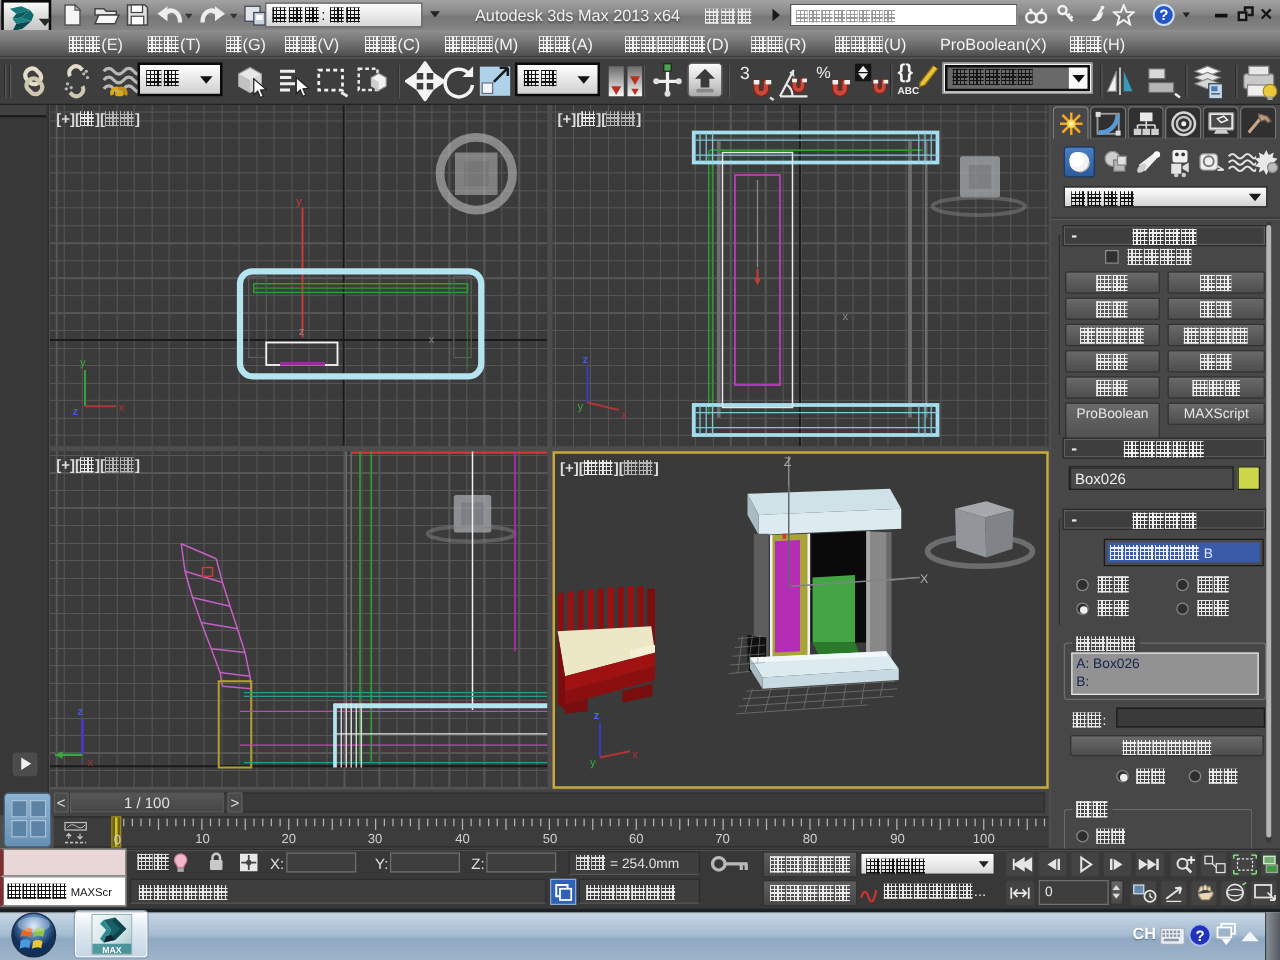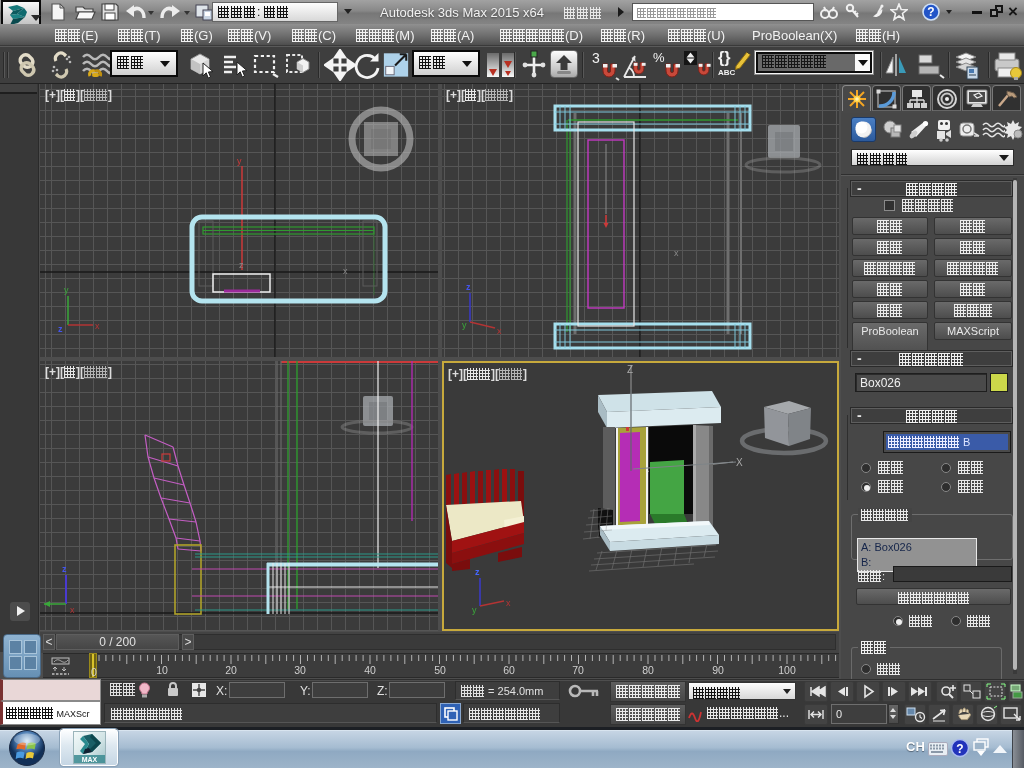--- a/index.html
+++ b/index.html
@@ -42,21 +42,21 @@
       <path d="M20 9 L12 3 L12 15 Z" fill="#ededed"></path>
     </svg></div>
 <div class="abs" style="left:184px;top:11px;width:0;height:0;border-left:3px solid transparent;border-right:3px solid transparent;border-top:4px solid #333;"></div>
 <div class="abs" style="left:194px;top:2px;width:22px;height:20px;"><svg width="20" height="20" viewBox="0 0 20 20">
       <rect x="2" y="3" width="12" height="12" fill="#dfe5ea" stroke="#445"></rect>
       <rect x="9" y="8" width="9" height="10" fill="#c8d4e2" stroke="#445"></rect>
       <rect x="11" y="10" width="5" height="4" fill="#fff"></rect>
     </svg></div>
 <div class="abs" style="left:212px;top:2px;width:126px;height:20px;background:linear-gradient(180deg,#fdfdfd,#d8d8d8);border:1px solid #666;color:#111;font-size:12px;line-height:18px;padding-left:5px;"><i class="cj" style="width:11px;height:12px;margin-right:2px;color:#111;"></i><i class="cj" style="width:11px;height:12px;margin-right:2px;color:#111;"></i><i class="cj" style="width:11px;height:12px;margin-right:2px;color:#111;"></i><span style="position:relative;top:0px">: </span><i class="cj" style="width:11px;height:12px;margin-right:2px;color:#111;"></i><i class="cj" style="width:11px;height:12px;margin-right:2px;color:#111;"></i></div>
 <div class="abs" style="left:344px;top:9px;width:0;height:0;border-left:4px solid transparent;border-right:4px solid transparent;border-top:5px solid #222;"></div>
-<div class="abs" style="left:380px;top:5px;color:#f2f2f2;font-size:13px;text-shadow:0 1px 2px #444;">Autodesk 3ds Max  2015 x64</div>
+<div class="abs" style="left:380px;top:5px;color:#f2f2f2;font-size:13px;text-shadow:0 1px 2px #444;">Autodesk 3ds Max  2013 x64</div>
 <div class="abs" style="left:564px;top:6px;color:#e8e8e8;font-size:12px;"><i class="cj" style="width:11px;height:12px;margin-right:2px;color:#e8e8e8;"></i><i class="cj" style="width:11px;height:12px;margin-right:2px;color:#e8e8e8;"></i><i class="cj" style="width:11px;height:12px;margin-right:2px;color:#e8e8e8;"></i></div>
 <div class="abs" style="left:618px;top:7px;width:0;height:0;border-top:5px solid transparent;border-bottom:5px solid transparent;border-left:6px solid #1a1a1a;"></div>
 <div class="abs" style="left:632px;top:3px;width:182px;height:18px;background:#fff;border:1px solid #555;"><span style="color:#999;font-style:italic;font-size:11px;position:relative;left:4px;top:2px;"><i class="cj" style="width:9px;height:10px;margin-right:1px;color:#999;"></i><i class="cj" style="width:9px;height:10px;margin-right:1px;color:#999;"></i><i class="cj" style="width:9px;height:10px;margin-right:1px;color:#999;"></i><i class="cj" style="width:9px;height:10px;margin-right:1px;color:#999;"></i><i class="cj" style="width:9px;height:10px;margin-right:1px;color:#999;"></i><i class="cj" style="width:9px;height:10px;margin-right:1px;color:#999;"></i><i class="cj" style="width:9px;height:10px;margin-right:1px;color:#999;"></i><i class="cj" style="width:9px;height:10px;margin-right:1px;color:#999;"></i></span></div>
 <svg class="abs" style="left:820px;top:4px" width="18" height="16" viewBox="0 0 18 16">
 <circle cx="5" cy="10" r="4" fill="none" stroke="#f0f0f0" stroke-width="2"></circle>
     <circle cx="13" cy="10" r="4" fill="none" stroke="#f0f0f0" stroke-width="2"></circle>
 <path d="M4 3 L6 7 M14 3 L12 7" stroke="#f0f0f0" stroke-width="2"></path>
   </svg>
 <svg class="abs" style="left:845px;top:3px" width="16" height="18" viewBox="0 0 16 18">
 <circle cx="5" cy="5" r="3.2" fill="none" stroke="#f0f0f0" stroke-width="2"></circle>
@@ -489,21 +489,21 @@
 <line x1="36" y1="215" x2="36" y2="243" stroke="#3a3acc" stroke-width="1.5"></line>
 <line x1="36" y1="243" x2="60" y2="238" stroke="#b33434" stroke-width="1.5"></line>
 <text x="31" y="212" fill="#4466ff" font-size="9" font-weight="bold">z</text>
 <text x="62" y="243" fill="#b33434" font-size="9">x</text>
 <text x="28" y="250" fill="#3aa83a" font-size="9">y</text>
 </svg>
 <div class="abs" style="left:448px;top:367px;color:#dcdcdc;font-size:12px;font-weight:bold;">[+][<i class="cj" style="width:11px;height:12px;margin-right:1px;color:#e8e8e8;"></i><i class="cj" style="width:11px;height:12px;margin-right:1px;color:#e8e8e8;"></i>][<i class="cj" style="width:11px;height:12px;margin-right:1px;color:#b5b5b5;"></i><i class="cj" style="width:11px;height:12px;margin-right:1px;color:#b5b5b5;"></i>]</div>
 <div class="abs" style="left:40px;top:632px;width:799px;height:21px;background:#434343;"></div>
 <div class="abs" style="left:43px;top:634px;width:793px;height:16px;background:#3a3a3a;border:1px solid #2e2e2e;"></div>
 <div class="abs" style="left:43px;top:634px;width:12px;height:16px;background:#4a4a4a;border:1px solid #5e5e5e;color:#ddd;font-size:12px;text-align:center;line-height:15px;">&lt;</div>
-<div class="abs" style="left:56px;top:634px;width:123px;height:16px;background:linear-gradient(180deg,#565656,#464646);border:1px solid #5e5e5e;color:#e2e2e2;font-size:12px;text-align:center;line-height:15px;">0 / 200</div>
+<div class="abs" style="left:56px;top:634px;width:123px;height:16px;background:linear-gradient(180deg,#565656,#464646);border:1px solid #5e5e5e;color:#e2e2e2;font-size:12px;text-align:center;line-height:15px;">1 / 100</div>
 <div class="abs" style="left:182px;top:634px;width:12px;height:16px;background:#4a4a4a;border:1px solid #5e5e5e;color:#ddd;font-size:12px;text-align:center;line-height:15px;">&gt;</div>
 <div class="abs" style="left:3px;top:634px;width:38px;height:44px;background:linear-gradient(180deg,#8fb3d1,#6690b4);border:1px solid #4a6a88;border-radius:4px;">
 <div class="abs" style="left:5px;top:5px;width:13px;height:14px;background:#5c82a4;border:1px solid #a8c4da;"></div>
 <div class="abs" style="left:20px;top:5px;width:13px;height:14px;background:#5c82a4;border:1px solid #a8c4da;"></div>
 <div class="abs" style="left:5px;top:21px;width:13px;height:14px;background:#5c82a4;border:1px solid #a8c4da;"></div>
 <div class="abs" style="left:20px;top:21px;width:13px;height:14px;background:#5c82a4;border:1px solid #a8c4da;"></div>
   </div>
 <div class="abs" style="left:43px;top:653px;width:796px;height:25px;background:#3c3c3c;border-top:1px solid #2a2a2a;border-bottom:1px solid #2a2a2a;"></div>
 <svg class="abs" style="left:51px;top:657px" width="22" height="18" viewBox="0 0 22 18">
 <rect x="1" y="1" width="17" height="6" fill="none" stroke="#c0c0c0"></rect>
@@ -759,21 +759,21 @@
 <div class="abs" style="left:878px;top:461px;"><i class="cj" style="width:12px;height:13px;margin-right:1px;color:#e8e8e8;"></i><i class="cj" style="width:12px;height:13px;margin-right:1px;color:#e8e8e8;"></i></div>
 <div class="abs" style="left:941px;top:463px;width:10px;height:10px;border-radius:50%;background:#2e2e2e;border:1px solid #888;"></div>
 <div class="abs" style="left:958px;top:461px;"><i class="cj" style="width:12px;height:13px;margin-right:1px;color:#e8e8e8;"></i><i class="cj" style="width:12px;height:13px;margin-right:1px;color:#e8e8e8;"></i></div>
 <div class="abs" style="left:861px;top:482px;width:10px;height:10px;border-radius:50%;background:#2e2e2e;border:1px solid #888;"></div>
 <div class="abs" style="left:864px;top:485px;width:6px;height:6px;border-radius:50%;background:#f0f0f0;"></div>
 <div class="abs" style="left:878px;top:480px;"><i class="cj" style="width:12px;height:13px;margin-right:1px;color:#e8e8e8;"></i><i class="cj" style="width:12px;height:13px;margin-right:1px;color:#e8e8e8;"></i></div>
 <div class="abs" style="left:941px;top:482px;width:10px;height:10px;border-radius:50%;background:#2e2e2e;border:1px solid #888;"></div>
 <div class="abs" style="left:958px;top:480px;"><i class="cj" style="width:12px;height:13px;margin-right:1px;color:#e8e8e8;"></i><i class="cj" style="width:12px;height:13px;margin-right:1px;color:#e8e8e8;"></i></div>
 <div class="abs" style="left:851px;top:514px;width:162px;height:46px;border:1px solid #6e6e6e;border-radius:3px;"></div>
 <div class="abs" style="left:858px;top:508px;background:#444;padding:0 3px;"><i class="cj" style="width:11px;height:12px;margin-right:1px;color:#e8e8e8;"></i><i class="cj" style="width:11px;height:12px;margin-right:1px;color:#e8e8e8;"></i><i class="cj" style="width:11px;height:12px;margin-right:1px;color:#e8e8e8;"></i><i class="cj" style="width:11px;height:12px;margin-right:1px;color:#e8e8e8;"></i></div>
-<div class="abs" style="left:857px;top:522px;width:120px;height:34px;background:#929292;border:1px solid #e8e8e8;color:#15254a;font-size:11px;padding:1px 0 0 3px;line-height:15px;margin-top:16px;">A: Box026<br>B:</div>
+<div class="abs" style="left:857px;top:522px;width:150px;height:34px;background:#929292;border:1px solid #e8e8e8;color:#15254a;font-size:11px;padding:1px 0 0 3px;line-height:15px;">A: Box026<br>B:</div>
 <div class="abs" style="left:858px;top:569px;"><i class="cj" style="width:11px;height:12px;margin-right:1px;color:#e8e8e8;"></i><i class="cj" style="width:11px;height:12px;margin-right:1px;color:#e8e8e8;"></i><span style="color:#e8e8e8;font-size:11px;">:</span></div>
 <div class="abs" style="left:893px;top:566px;width:119px;height:16px;background:#3a3a3a;border:1px solid #1a1a1a;"></div>
 <div class="abs" style="left:856px;top:588px;width:155px;height:17px;background:linear-gradient(180deg,#6a6a6a,#4d4d4d);border:1px solid #333;border-radius:2px;color:#e8e8e8;text-align:center;padding-top:2px;"><i class="cj" style="width:11px;height:12px;margin-right:1px;color:#ececec;"></i><i class="cj" style="width:11px;height:12px;margin-right:1px;color:#ececec;"></i><i class="cj" style="width:11px;height:12px;margin-right:1px;color:#ececec;"></i><i class="cj" style="width:11px;height:12px;margin-right:1px;color:#ececec;"></i><i class="cj" style="width:11px;height:12px;margin-right:1px;color:#ececec;"></i><i class="cj" style="width:11px;height:12px;margin-right:1px;color:#ececec;"></i></div>
 <div class="abs" style="left:893px;top:616px;width:10px;height:10px;border-radius:50%;background:#2e2e2e;border:1px solid #888;"></div>
 <div class="abs" style="left:896px;top:619px;width:6px;height:6px;border-radius:50%;background:#f0f0f0;"></div>
 <div class="abs" style="left:909px;top:614px;"><i class="cj" style="width:11px;height:12px;margin-right:1px;color:#e8e8e8;"></i><i class="cj" style="width:11px;height:12px;margin-right:1px;color:#e8e8e8;"></i></div>
 <div class="abs" style="left:951px;top:616px;width:10px;height:10px;border-radius:50%;background:#2e2e2e;border:1px solid #888;"></div>
 <div class="abs" style="left:967px;top:614px;"><i class="cj" style="width:11px;height:12px;margin-right:1px;color:#e8e8e8;"></i><i class="cj" style="width:11px;height:12px;margin-right:1px;color:#e8e8e8;"></i></div>
 <div class="abs" style="left:851px;top:647px;width:151px;height:34px;border:1px solid #6a6a6a;border-radius:3px;border-bottom:none;"></div>
 

